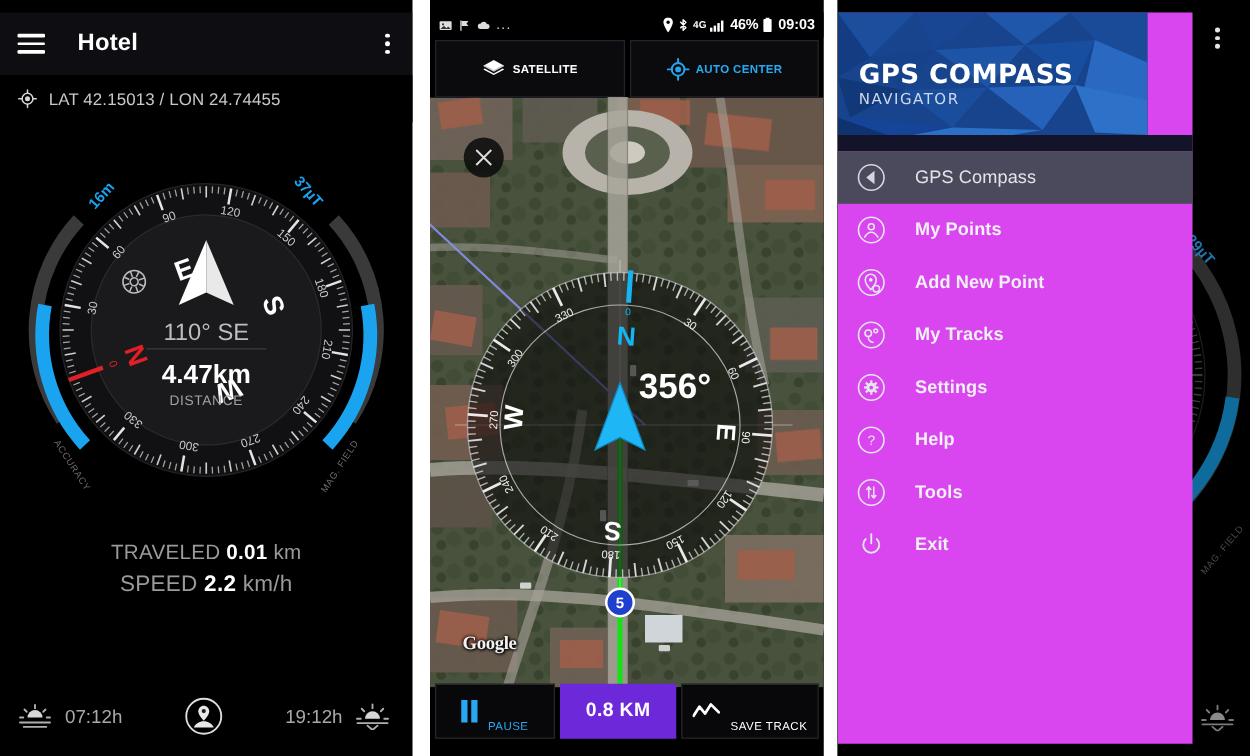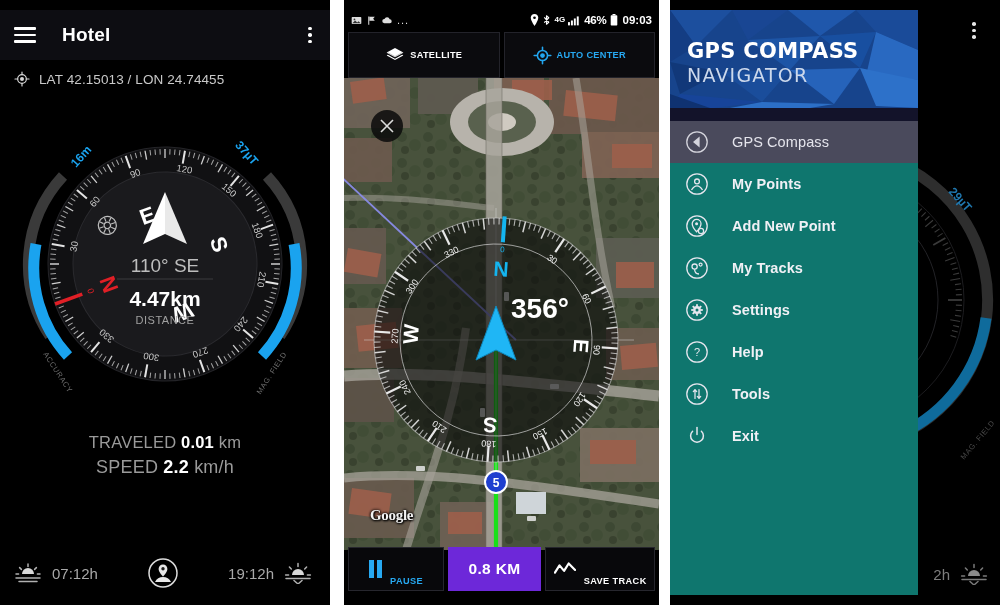--- a/index.html
+++ b/index.html
@@ -74,39 +74,39 @@
   .map-x { position:absolute; left:27px; top:32px; width:32px; height:32px; border-radius:50%;
            background:rgba(10,10,10,.85); z-index:4; }
 
   .p2-bottombar { position:absolute; left:4px; bottom:14px; width:307px; height:44px;
                   display:flex; gap:4px; z-index:6;}
   .p2-bbtn { background:#08080b; border:1px solid #26262d; display:flex; align-items:center;
              justify-content:center; gap:8px; cursor:pointer; }
   .p2-bbtn.pause  { flex:1; }
   .p2-bbtn.dist   { flex:1; border:none; background:#6d28d9;}
   .p2-bbtn.save   { flex:1.15; }
-  .p2-bbtn span.s { font-size:9.2px; font-weight:bold; letter-spacing:.4px;margin-top:24px; }
+  .p2-bbtn span.s { font-size:9.2px; font-weight:normal; letter-spacing:.4px;margin-top:24px; }
   .dist-val { color:#fff; font-size:15.5px; font-weight:bold; letter-spacing:.3px;}
   .pausebars { display:flex; gap:3.5px; }
   .pausebars i { width:5px; height:18px; background:#27a9f2; display:block; }
 
   
   .p3-bg { position:absolute; inset:0; background:#000; }
   .p3-kebab { position:absolute; right:24px; top:22px; display:flex; flex-direction:column;
               gap:3px; z-index:6; cursor:pointer;}
   .p3-kebab i { width:3.6px; height:3.6px; border-radius:50%; background:#e6e6e6; display:block;}
 
-  .drawer { position:absolute; left:0; top:10px; width:248px; height:585px;
-            background:#0f766e; z-index:5; }
+  .drawer { position:absolute; left:0; top:10px; width:284px; height:585px;
+            background:#d946ef; z-index:5; }
   .drawer-header { position:relative; width:248px; height:98px; overflow:hidden;
                    background:#17448c; }
   .drawer-header .htxt { position:absolute; left:17px; bottom:22px; }
   .dh-title { color:#fff; font-size:21px; font-weight:bold; letter-spacing:.3px;
               font-family:"DejaVu Sans", sans-serif; }
-  .dh-sub { color:#cdd9ec; font-size:19px; letter-spacing:1.2px; margin-top:1px;
+  .dh-sub { color:#cdd9ec; font-size:12px; letter-spacing:1.2px; margin-top:1px;
             font-family:"DejaVu Sans", sans-serif;}
   .drawer-gap { height:13px; background:#13132a; }
 
   .d-item { height:42px; display:flex; align-items:center; padding-left:12px; cursor:pointer; }
   .d-item.active { background:#4a4a5c; }
   .d-ico { width:30px; height:30px; display:flex; align-items:center; justify-content:center;
            flex:0 0 30px; }
   .d-lbl { color:#f0f0f5; font-size:14.5px; font-weight:bold; margin-left:20px; letter-spacing:.1px;}
   .d-item.active .d-lbl { color:#e4e4ec; font-weight:normal; }
 

